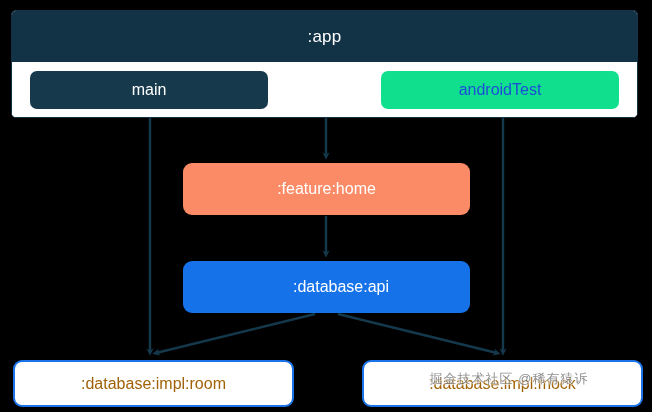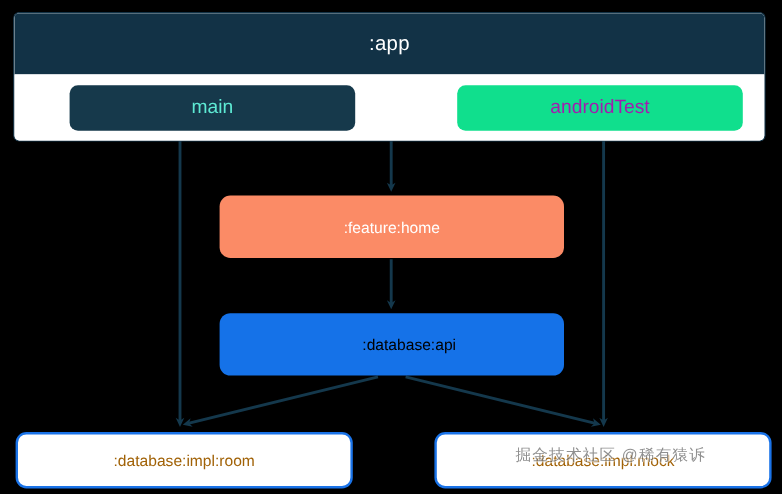--- a/index.html
+++ b/index.html
@@ -65,55 +65,54 @@
     border-radius: 7px;
     display: flex;
     align-items: center;
     justify-content: center;
     font-size: 16px;
     box-sizing: border-box;
   }
   .src-main {
     width: 238px;
     background: #16394b;
-    color: #5eead4;
-    margin-left: 28px;
+    color: #ffffff;
   }
   .src-androidtest {
     width: 238px;
     background: #10df8d;
-    color: #a21caf;
+    color: #1d4ed8;
     margin-left: auto;
   }
 
   
   .node {
     position: absolute;
     display: flex;
     align-items: center;
     justify-content: center;
     border-radius: 9px;
-    font-size: 13px;
+    font-size: 16px;
     box-sizing: border-box;
   }
   .node-feature-home {
     left: 183px;
     top: 163px;
     width: 287px;
     height: 52px;
     background: #fb8b66;
     color: #ffffff;
   }
   .node-database-api {
     left: 183px;
     top: 261px;
     width: 287px;
     height: 52px;
     background: #1572e8;
-    color: #000000;
+    color: #ffffff;
     padding-left: 29px;
   }
   .node-impl {
     top: 360px;
     height: 47px;
     background: #ffffff;
     color: #a16207;
     border: 2px solid #1a73e8;
     border-radius: 9px;
   }

